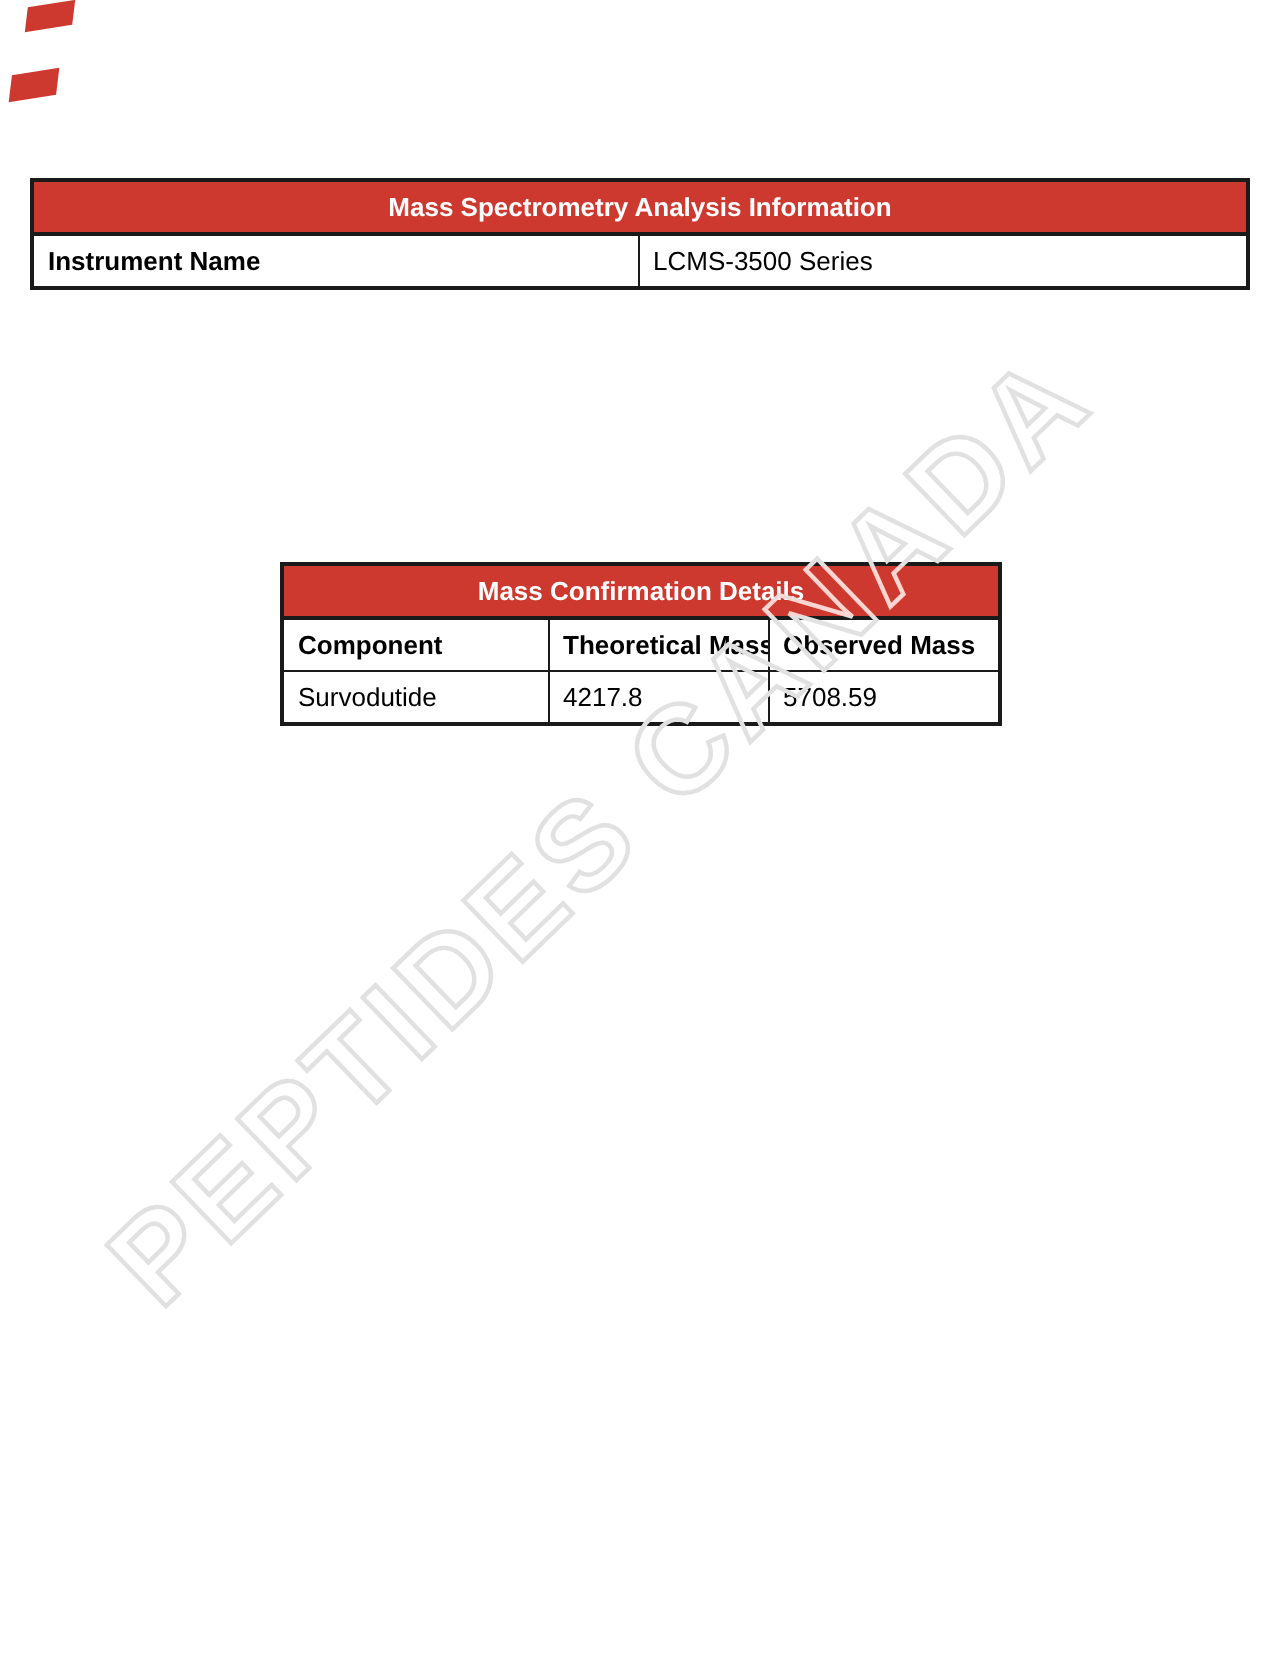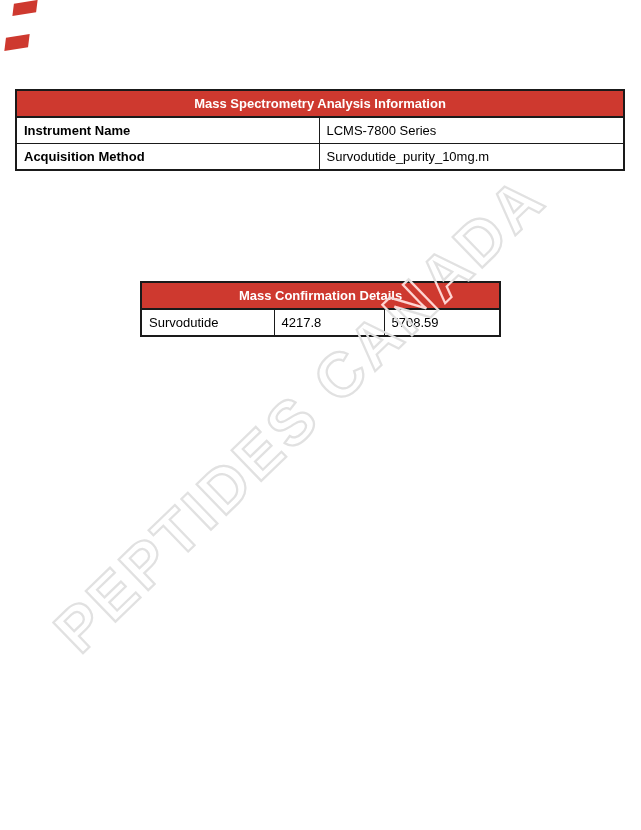--- a/index.html
+++ b/index.html
@@ -91,38 +91,39 @@
     <colgroup>
         <col style="width:303px">
         <col style="width:305px">
       </colgroup>
     <tbody>
       <tr>
         <th class="titlebar" colspan="2">Mass Spectrometry Analysis Information</th>
       </tr>
       <tr>
         <td class="lbl">Instrument Name</td>
-        <td class="val">LCMS-7800 Series</td>
-      </tr>
-      <tr>
-        <td class="lbl">Acquisition Method</td>
-        <td class="val">Survodutide_purity_10mg.m</td>
+        <td class="val">LCMS-3500 Series</td>
       </tr>
     </tbody>
   </table>
 
   <table class="conf">
     <colgroup>
         <col style="width:133px">
         <col style="width:110px">
         <col style="width:116px">
       </colgroup>
     <tbody>
       <tr>
         <th class="titlebar" colspan="3">Mass Confirmation Details</th>
+      </tr>
+      <tr>
+        <td class="colhead">Component</td>
+        <td class="colhead">Theoretical Mass</td>
+        <td class="colhead">Observed Mass</td>
       </tr>
       <tr>
         <td>Survodutide</td>
         <td>4217.8</td>
         <td>5708.59</td>
       </tr>
     </tbody>
   </table>
 
   <svg class="watermark" viewBox="0 0 641 830" xmlns="http://www.w3.org/2000/svg" aria-hidden="true">

